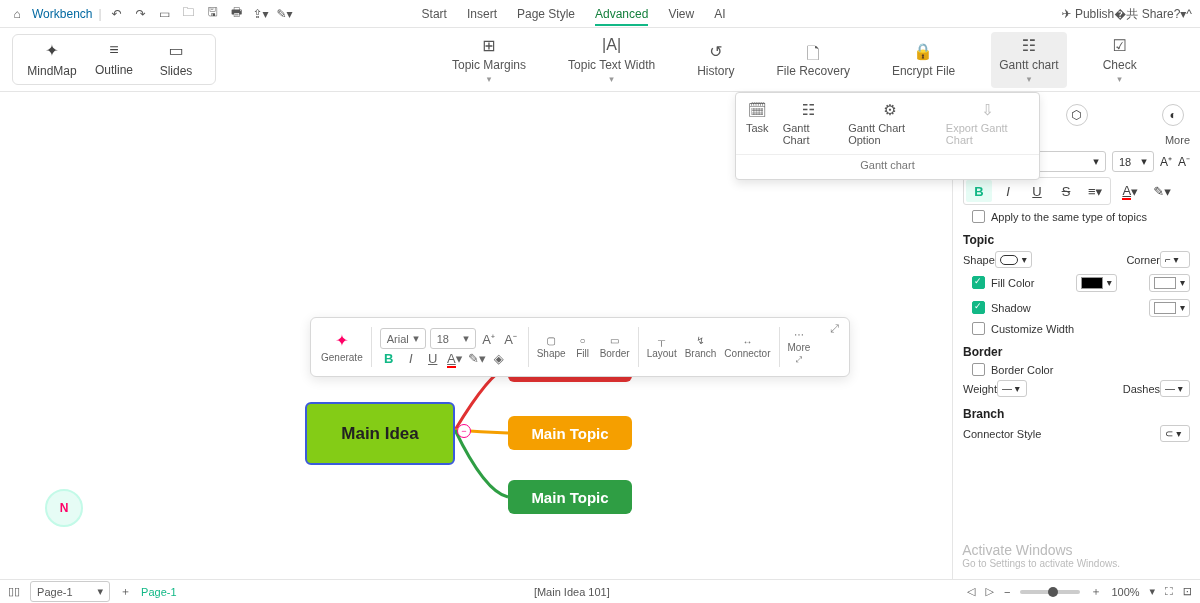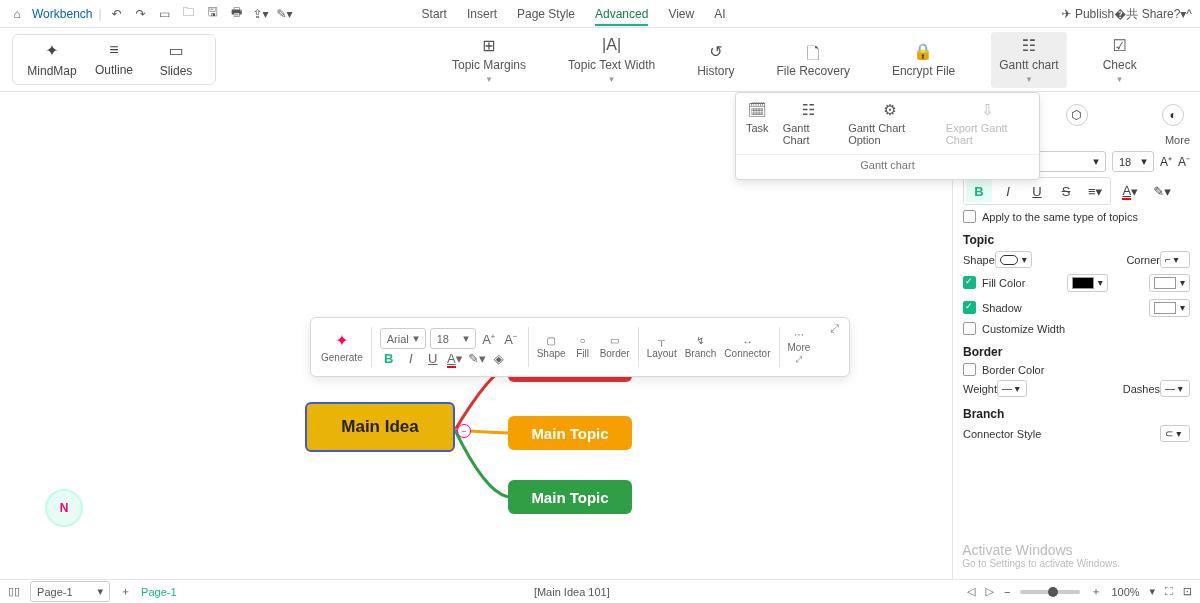--- a/index.html
+++ b/index.html
@@ -20,21 +20,21 @@
 .ribbon-group .ricon{height:20px;font-size:16px}
 .ribbon-group.active{background:#eee;border-radius:4px;padding:4px 8px}
 .dropdown-panel{position:absolute;top:92px;left:735px;width:305px;background:#fff;border:1px solid #d8d8d8;border-radius:4px;box-shadow:0 4px 10px rgba(0,0,0,.1);z-index:50}
 .dp-row{display:flex;padding:8px 10px 4px;gap:14px}
 .dp-item{display:flex;flex-direction:column;align-items:center;font-size:11px;color:#555;gap:3px}
 .dp-item .dpicon{font-size:15px}
 .dp-item.disabled{color:#bbb}
 .dp-caption{text-align:center;font-size:11px;color:#777;padding:4px 0 8px;border-top:1px solid #eee;margin-top:4px}
 .canvas{position:absolute;top:92px;left:0;right:260px;bottom:24px;background:#fff;overflow:hidden}
 .node{position:absolute;border-radius:6px;display:flex;align-items:center;justify-content:center;font-weight:600}
-.node.main{left:305px;top:310px;width:150px;height:50px;border:2px solid #3b5bdb;background:#eab308;color:#222;font-size:17px}
+.node.main{left:305px;top:310px;width:150px;height:63px;border:2px solid #3b5bdb;background:#84cc16;color:#222;font-size:17px}
 .node.red{left:508px;top:256px;width:124px;height:34px;background:#e03131;color:#fff}
 .node.orange{left:508px;top:324px;width:124px;height:34px;background:#f59f00;color:#fff;font-size:15px}
 .node.green{left:508px;top:388px;width:124px;height:34px;background:#2f9e44;color:#fff;font-size:15px}
 .connector{position:absolute;pointer-events:none}
 .collapse-handle{position:absolute;left:457px;top:332px;width:14px;height:14px;border:1px solid #f08;border-radius:50%;background:#fff;display:flex;align-items:center;justify-content:center;font-size:9px;color:#f08}
 .ai-fab{position:absolute;left:45px;bottom:52px;width:38px;height:38px;border-radius:50%;background:#e6fcf5;border:2px solid #c3fae8;display:flex;align-items:center;justify-content:center;font-weight:700;color:#f06}
 .float-toolbar{position:absolute;left:310px;top:225px;width:540px;height:60px;background:#fff;border:1px solid #d8d8d8;border-radius:6px;box-shadow:0 3px 12px rgba(0,0,0,.1);display:flex;align-items:center;padding:0 10px;gap:8px}
 .ft-sec{display:flex;flex-direction:column;align-items:center;gap:2px;font-size:10px;color:#666}
 .ft-top{display:flex;align-items:center;gap:4px;font-size:13px}
 .ft-divider{width:1px;height:40px;background:#e0e0e0}
@@ -43,21 +43,21 @@
 .sidepanel{position:absolute;top:92px;right:0;width:248px;bottom:24px;border-left:1px solid #e5e5e5;background:#fff;padding:8px 10px;overflow:hidden}
 .sp-tabs{display:flex;justify-content:space-between;padding:4px 6px 8px}
 .sp-tabicon{width:22px;height:22px;border:1px solid #ccc;border-radius:50%;display:flex;align-items:center;justify-content:center;font-size:12px}
 .sp-more{text-align:right;color:#555;font-size:11px;margin-bottom:4px}
 .sp-row{display:flex;align-items:center;gap:6px;margin:5px 0}
 .sp-sel{border:1px solid #ccc;border-radius:3px;padding:3px 6px;font-size:11px;flex:1;display:flex;justify-content:space-between;align-items:center}
 .sp-btns{display:flex;gap:3px;border:1px solid #ddd;border-radius:3px;padding:2px}
 .sp-btn{width:26px;height:22px;display:flex;align-items:center;justify-content:center;font-size:13px;color:#444}
 .sp-btn.active{background:#e6fcf5;color:#12b886;font-weight:700;border-radius:2px}
 .sp-section{font-weight:700;font-size:12px;margin:10px 0 4px;color:#222}
-.sp-check{display:flex;align-items:center;gap:6px;font-size:11px;color:#333;margin:4px 0}
+.sp-check{display:flex;align-items:center;gap:6px;font-size:11px;color:#333;margin:4px 9px}
 .sp-cb{width:13px;height:13px;border:1px solid #999;border-radius:2px;display:inline-block;flex-shrink:0}
 .sp-cb.ch{background:#12b886;border-color:#12b886;position:relative}
 .sp-cb.ch::after{content:"✓";color:#fff;font-size:9px;position:absolute;left:1px;top:-1px}
 .sp-field{display:flex;align-items:center;justify-content:space-between;font-size:11px;margin:4px 0}
 .sp-dd{border:1px solid #ccc;border-radius:3px;padding:2px 4px;font-size:10px;display:flex;align-items:center;gap:4px;min-width:30px;justify-content:space-between}
 .pill{border:1px solid #333;border-radius:8px;width:18px;height:10px;display:inline-block}
 .swatch{width:22px;height:12px;display:inline-block;background:#000;border:1px solid #999}
 .statusbar{position:absolute;left:0;right:0;bottom:0;height:24px;border-top:1px solid #e5e5e5;display:flex;align-items:center;padding:0 8px;gap:10px;font-size:11px;color:#555;background:#fff}
 .statusbar .spacer{flex:1}
 .page-tab{color:#12b886}

